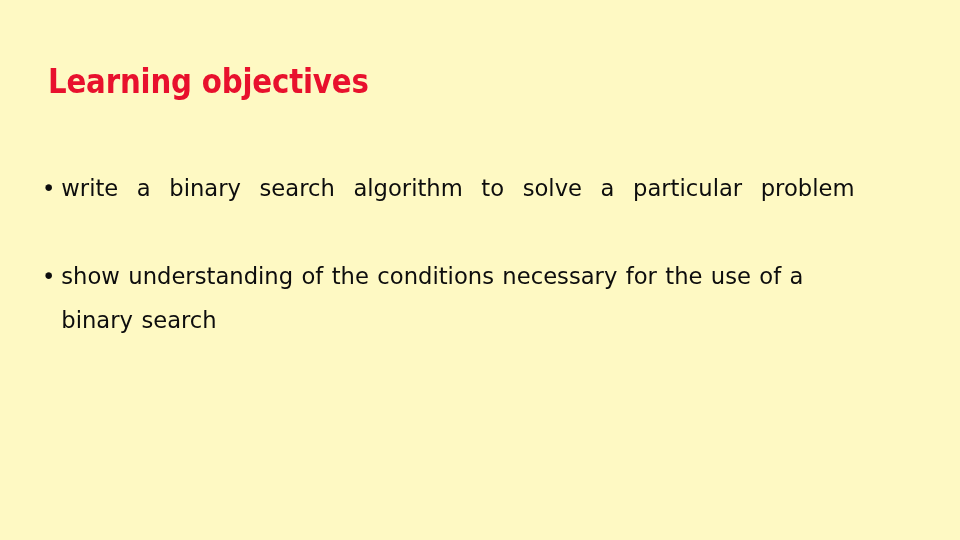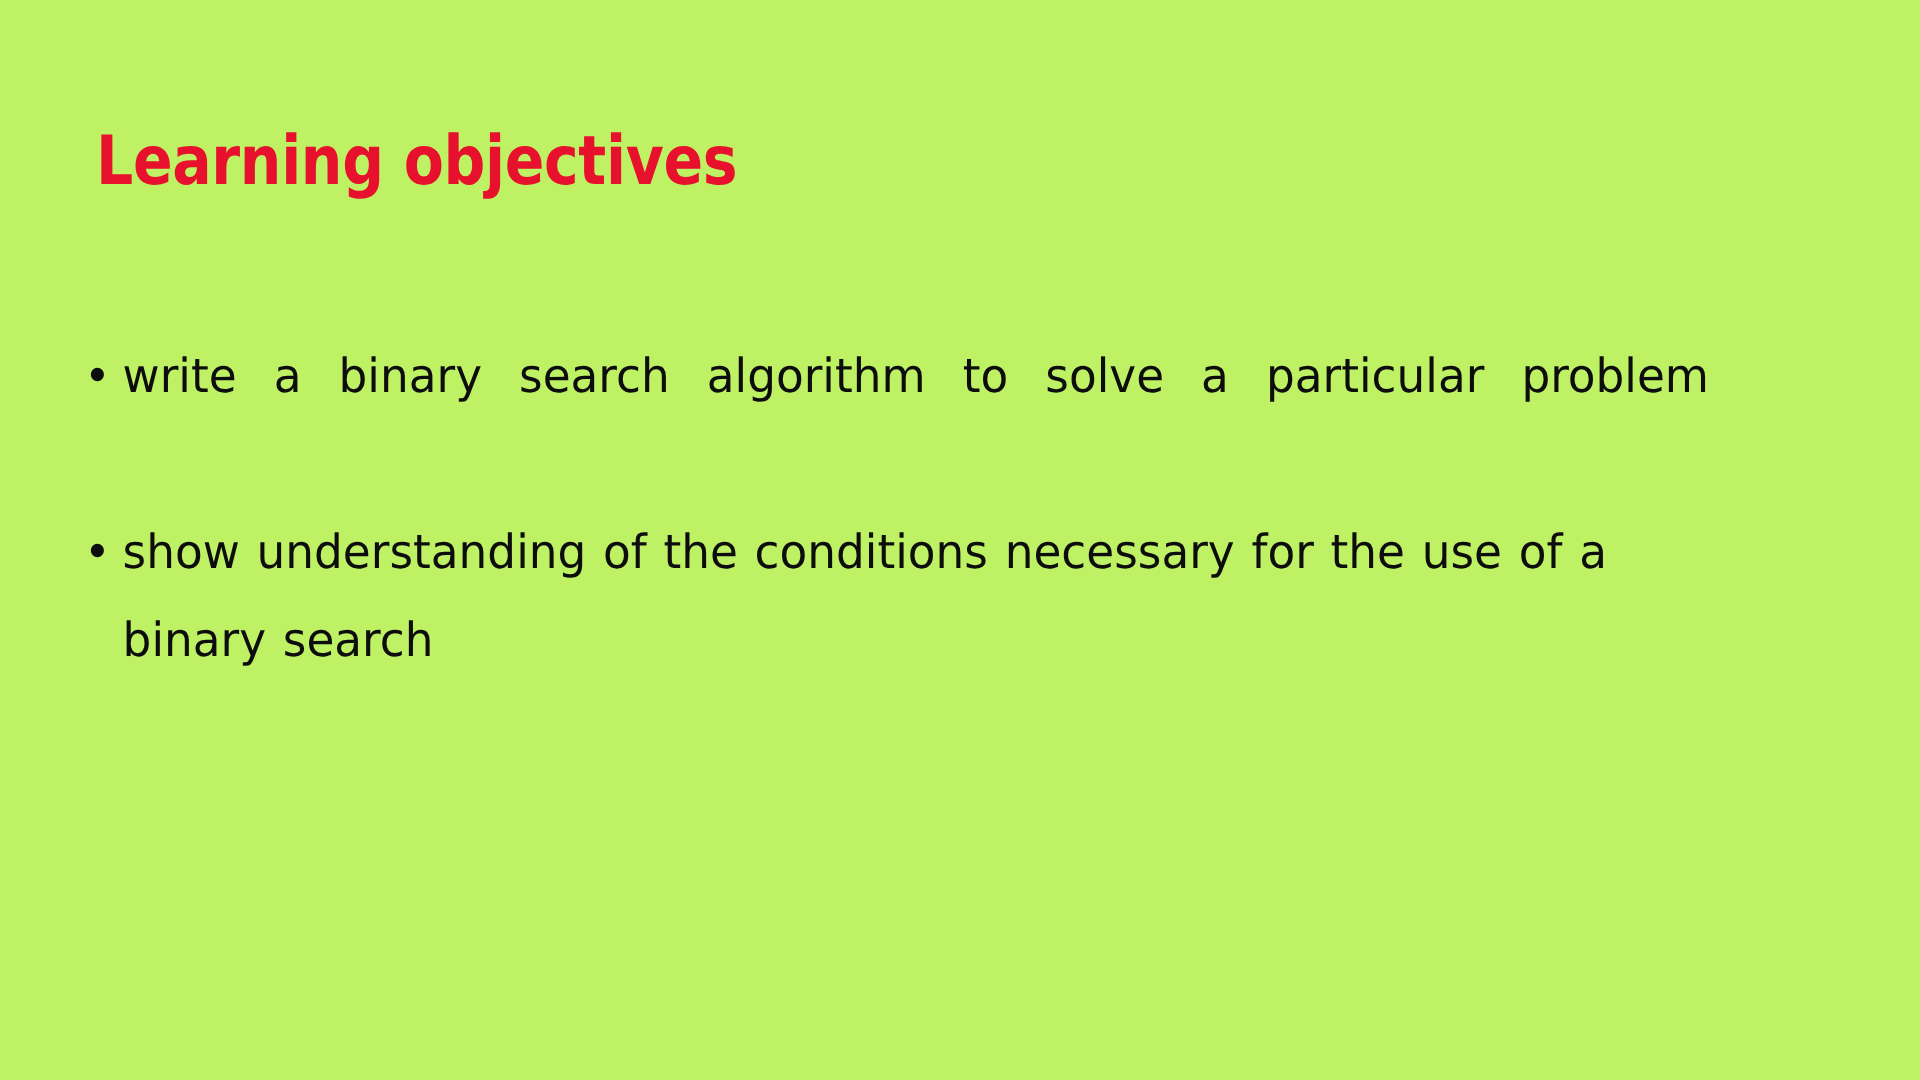--- a/index.html
+++ b/index.html
@@ -101,21 +101,21 @@
     word-spacing: 1.2px;
   }
 
   li.bullet-item.wide .bullet-text {
     word-spacing: 0px;
   }
 </style>
 </head>
 <body>
 
-<div id="slide" style="background: #bef264; text-decoration: underline;">
+<div id="slide" style="background: #fef9c3; text-decoration: underline;">
 
   <div class="slide-title" style="color: rgb(232, 17, 45);">Learning objectives</div>
 
   <div class="body-block">
     <ul class="bullets">
 
       <li class="bullet-item wide" style="color: rgb(13, 13, 13);">
         <span class="bullet-mark" style="color: rgb(13, 13, 13);">•</span>
         <span class="bullet-text">write a binary search algorithm to solve a particular problem</span>
       </li>

